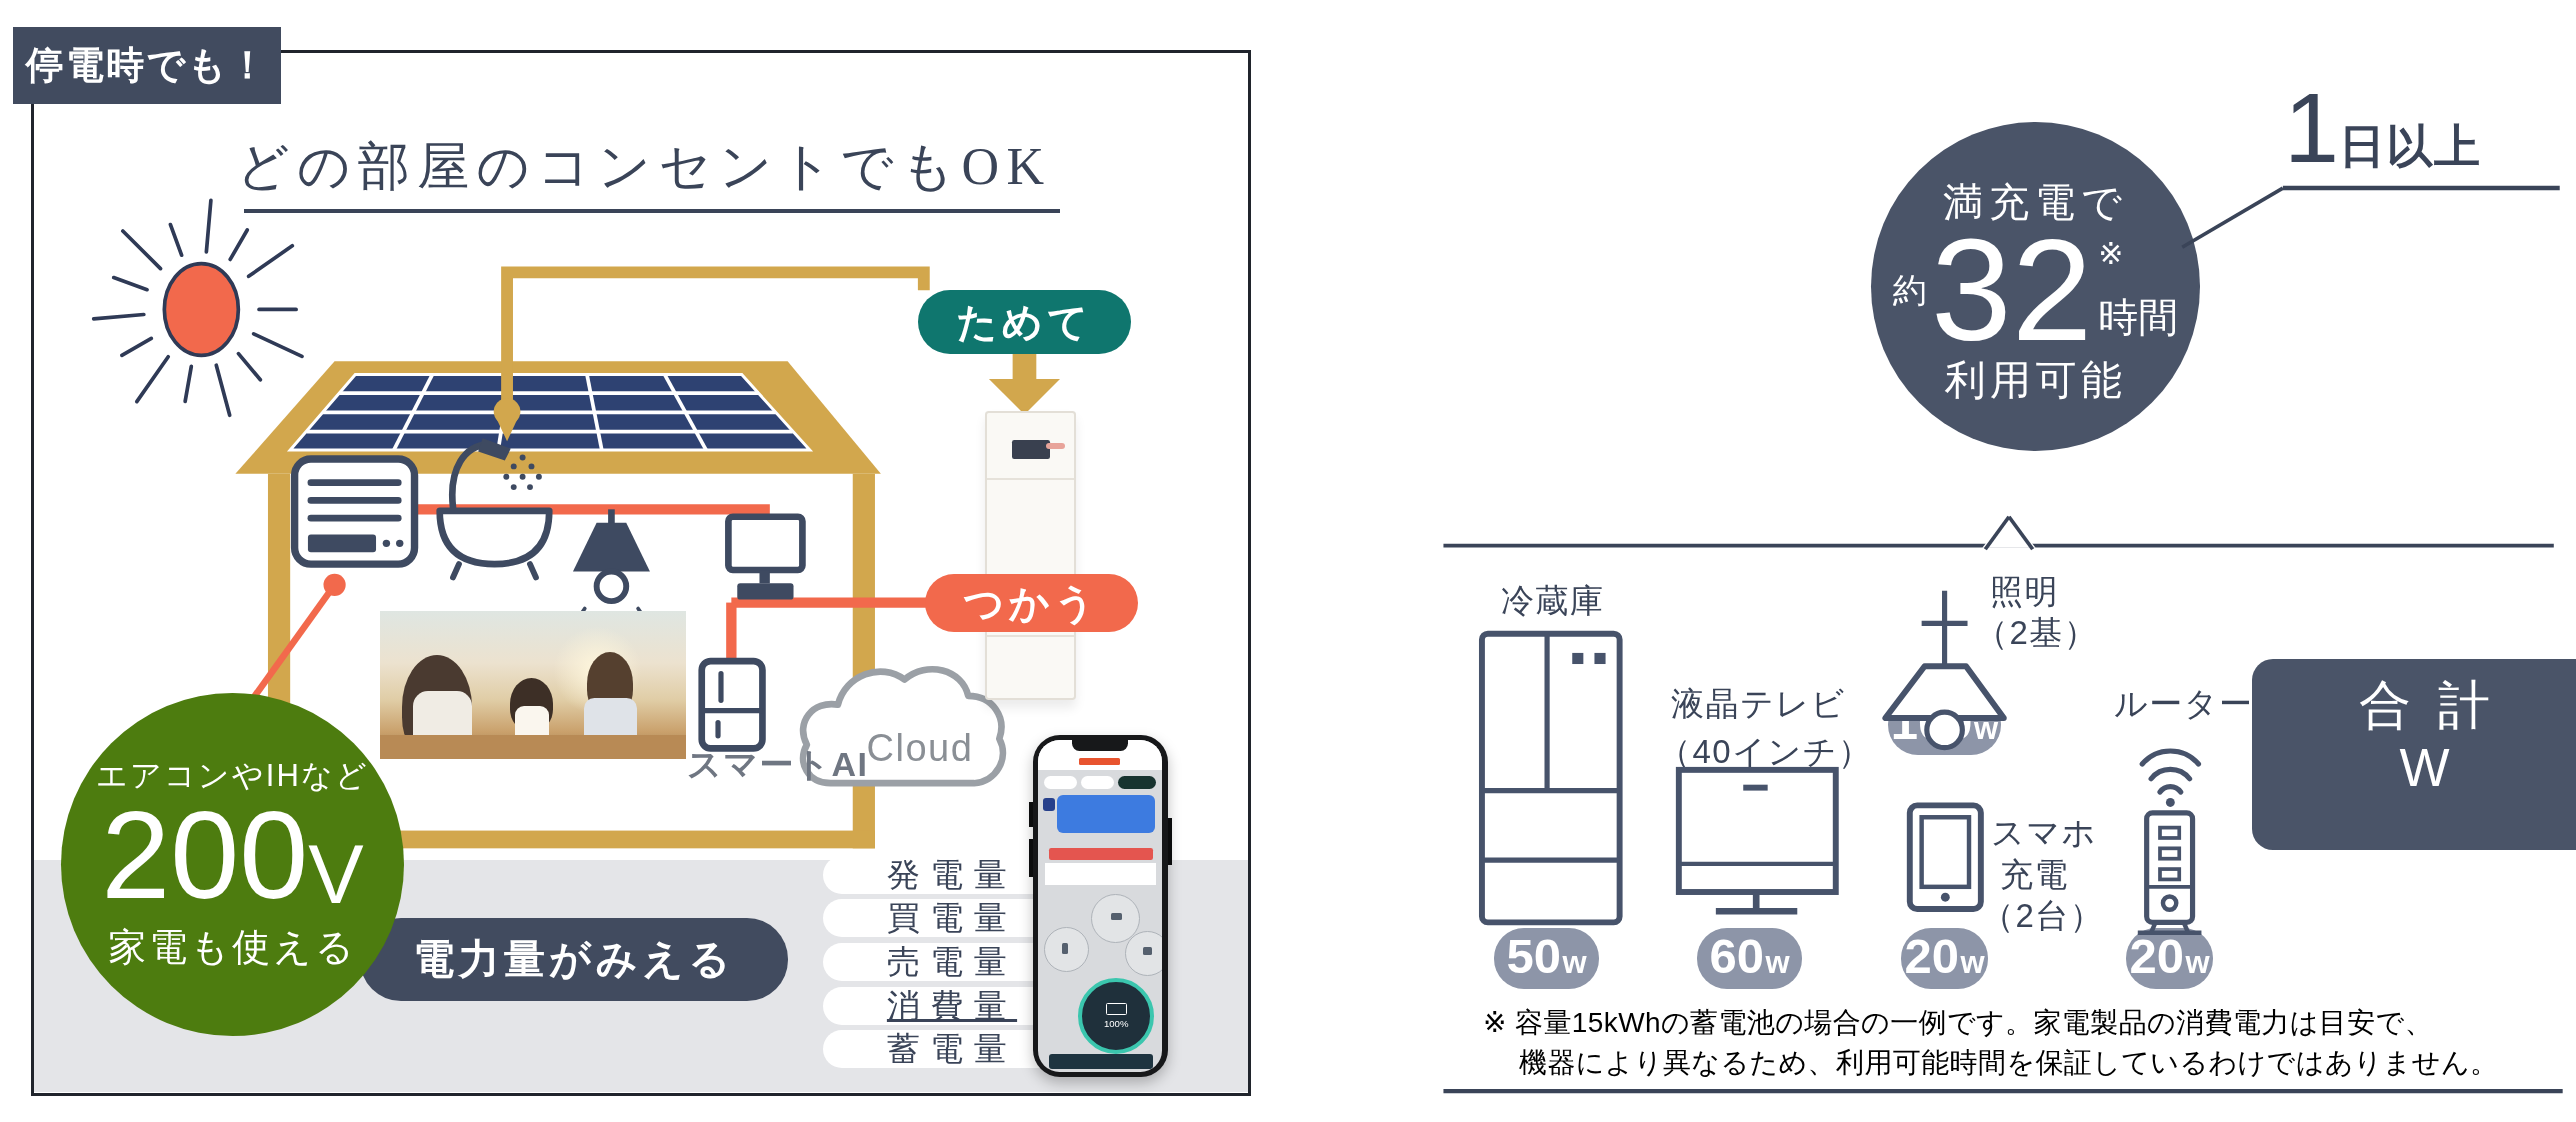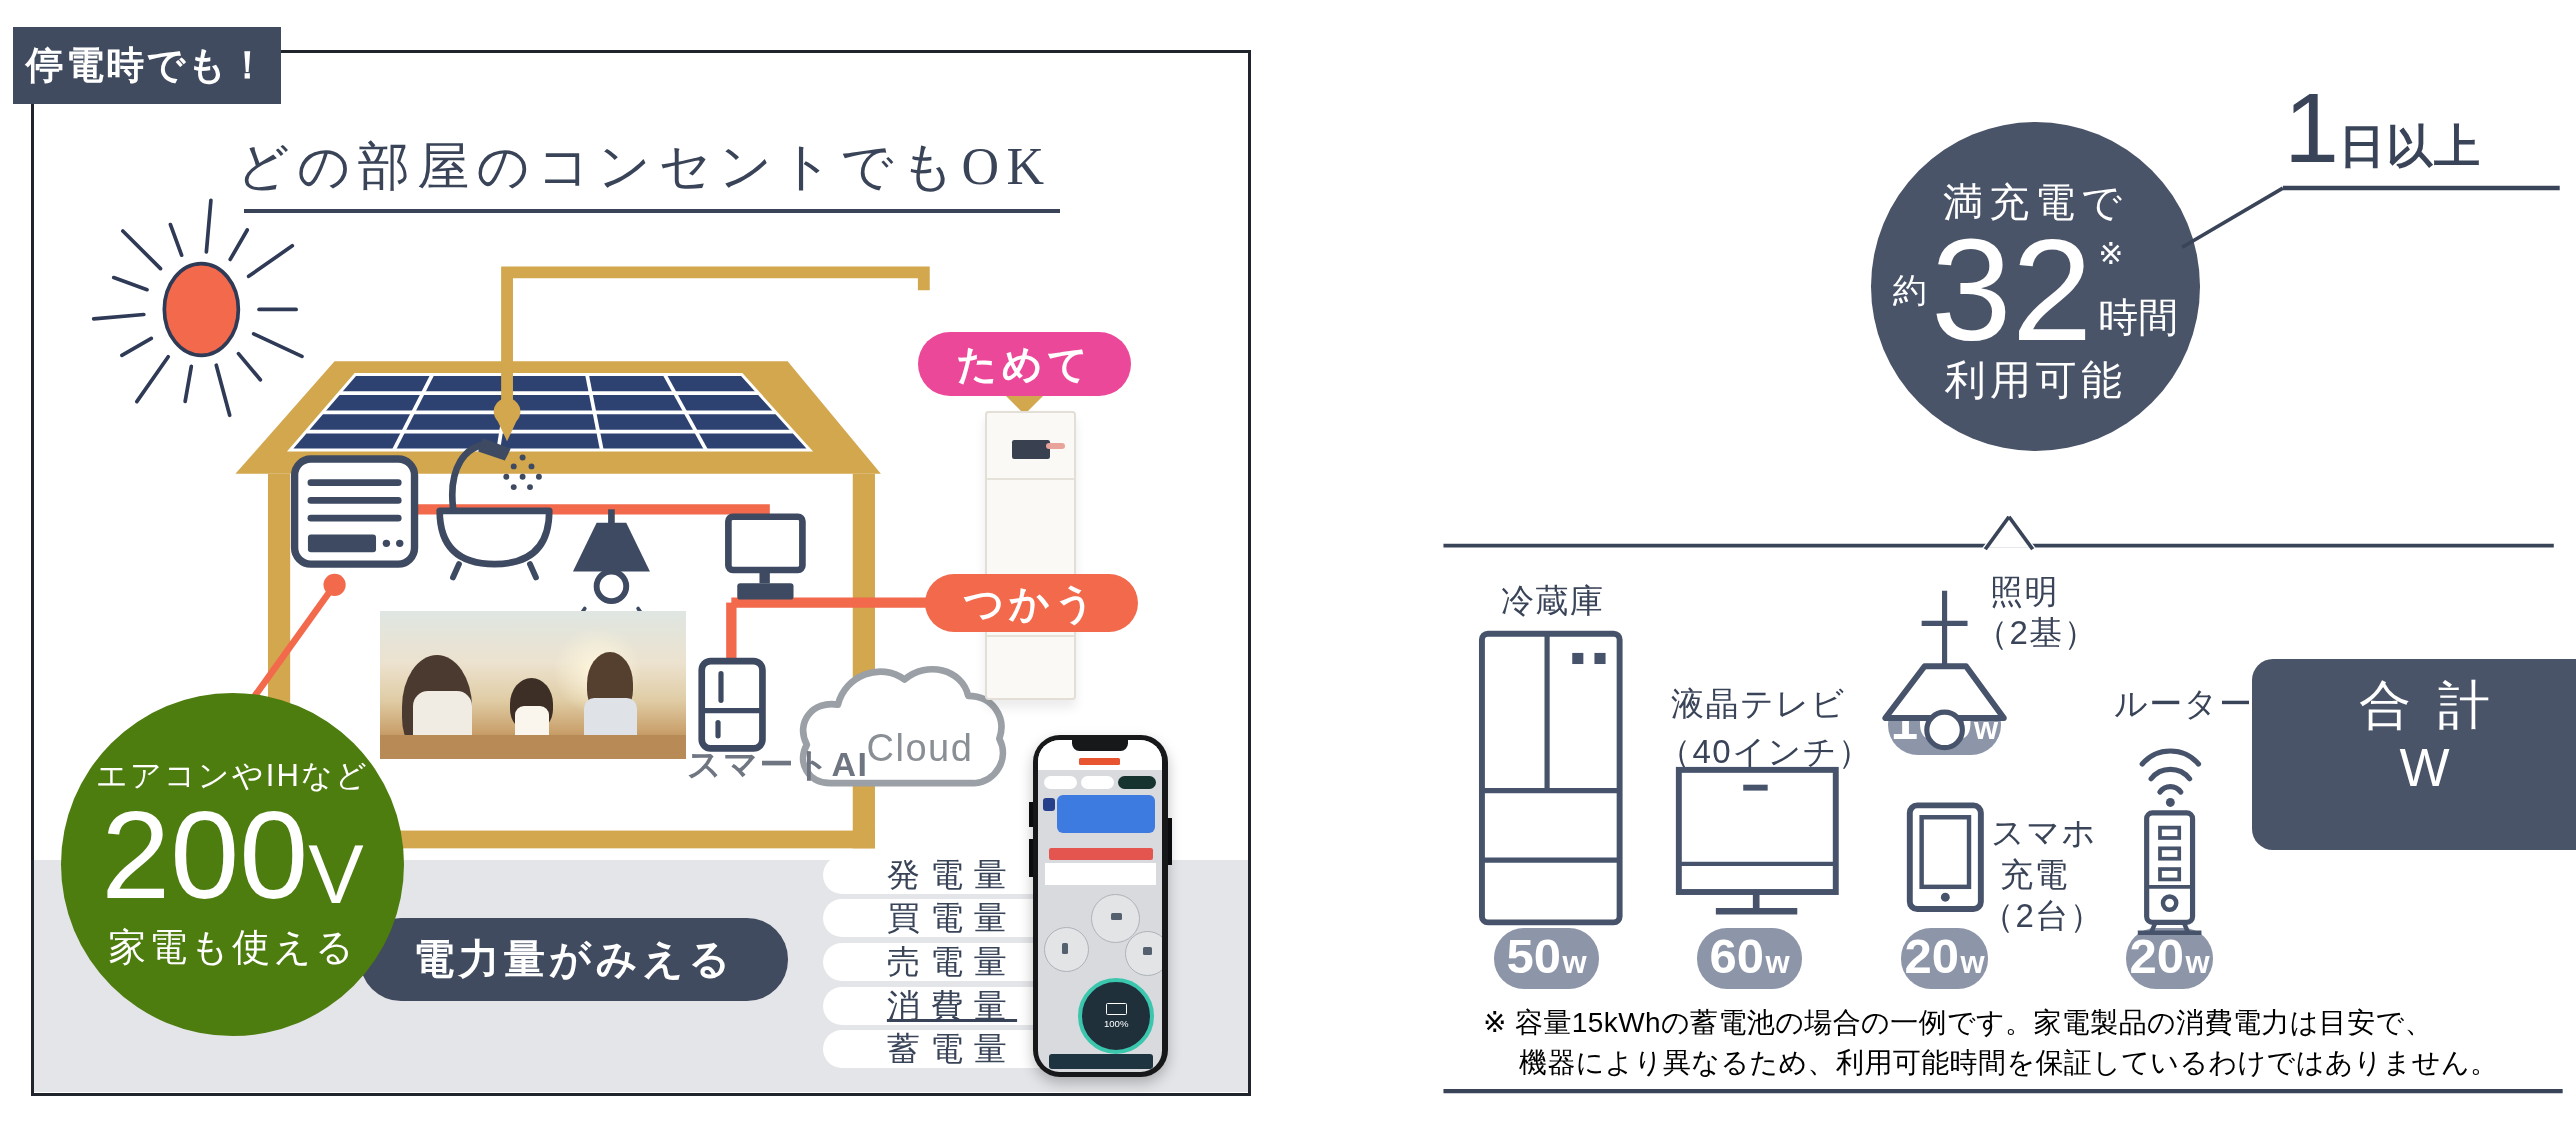--- a/index.html
+++ b/index.html
@@ -11,22 +11,22 @@
   .panel-line{position:absolute;background:#20242c;}
   .gray-strip{position:absolute;left:34px;top:860px;width:1214px;height:232px;background:#E4E5E8;}
   .badge{position:absolute;left:13.3px;top:27px;width:268px;height:77px;background:#414B5F;
          display:flex;align-items:center;justify-content:center;color:#fff;font-size:38px;
          font-weight:bold;letter-spacing:2.2px;}
   .title{position:absolute;left:222px;top:132px;width:844px;text-align:center;font-size:52px;
          letter-spacing:7.4px;color:#3A4458;font-family:"Liberation Serif","DejaVu Serif",serif;}
   .title-underline{position:absolute;left:244px;top:209px;width:816px;height:3.7px;background:#3A4458;}
   .pill{position:absolute;display:flex;align-items:center;justify-content:center;color:#fff;
         font-weight:bold;}
-  .pill-tamete{left:918px;top:290px;width:213px;height:64px;background:#ec4899;border-radius:32px;
-        font-size:40px;letter-spacing:4.4px;margin-top:42px;}
+  .pill-tamete{left:918px;top:290px;width:213px;height:64px;background:#0f766e;border-radius:32px;
+        font-size:40px;letter-spacing:4.4px;}
   .pill-tsukau{left:925px;top:574px;width:213px;height:58px;background:#F2694C;border-radius:29px;
         font-size:40px;letter-spacing:4.4px;}
   .battery{position:absolute;left:985px;top:411px;width:87px;height:285px;background:#FAF9F5;
         border:2.2px solid #E3DFD7;border-radius:3.7px;box-shadow:0 7.4px 10.4px rgba(0,0,0,0.08);}
   .battery .seam{position:absolute;left:0;width:100%;height:2.2px;background:#E6E2DA;}
   .battery .display{position:absolute;left:25px;top:27px;width:38px;height:19px;background:#39404F;border-radius:2.2px;}
   .battery .reddot{position:absolute;right:9px;top:30px;width:19px;height:6px;background:#E8A49A;border-radius:3px;}
   .photo{position:absolute;left:380px;top:611px;width:306px;height:148px;overflow:hidden;
         background:linear-gradient(180deg,#dfe6e2 0%,#ece2cf 35%,#e0cda6 60%,#c9a06b 82%,#93714d 100%);}
   .photo .glow{position:absolute;right:44px;top:15px;width:89px;height:89px;border-radius:50%;

